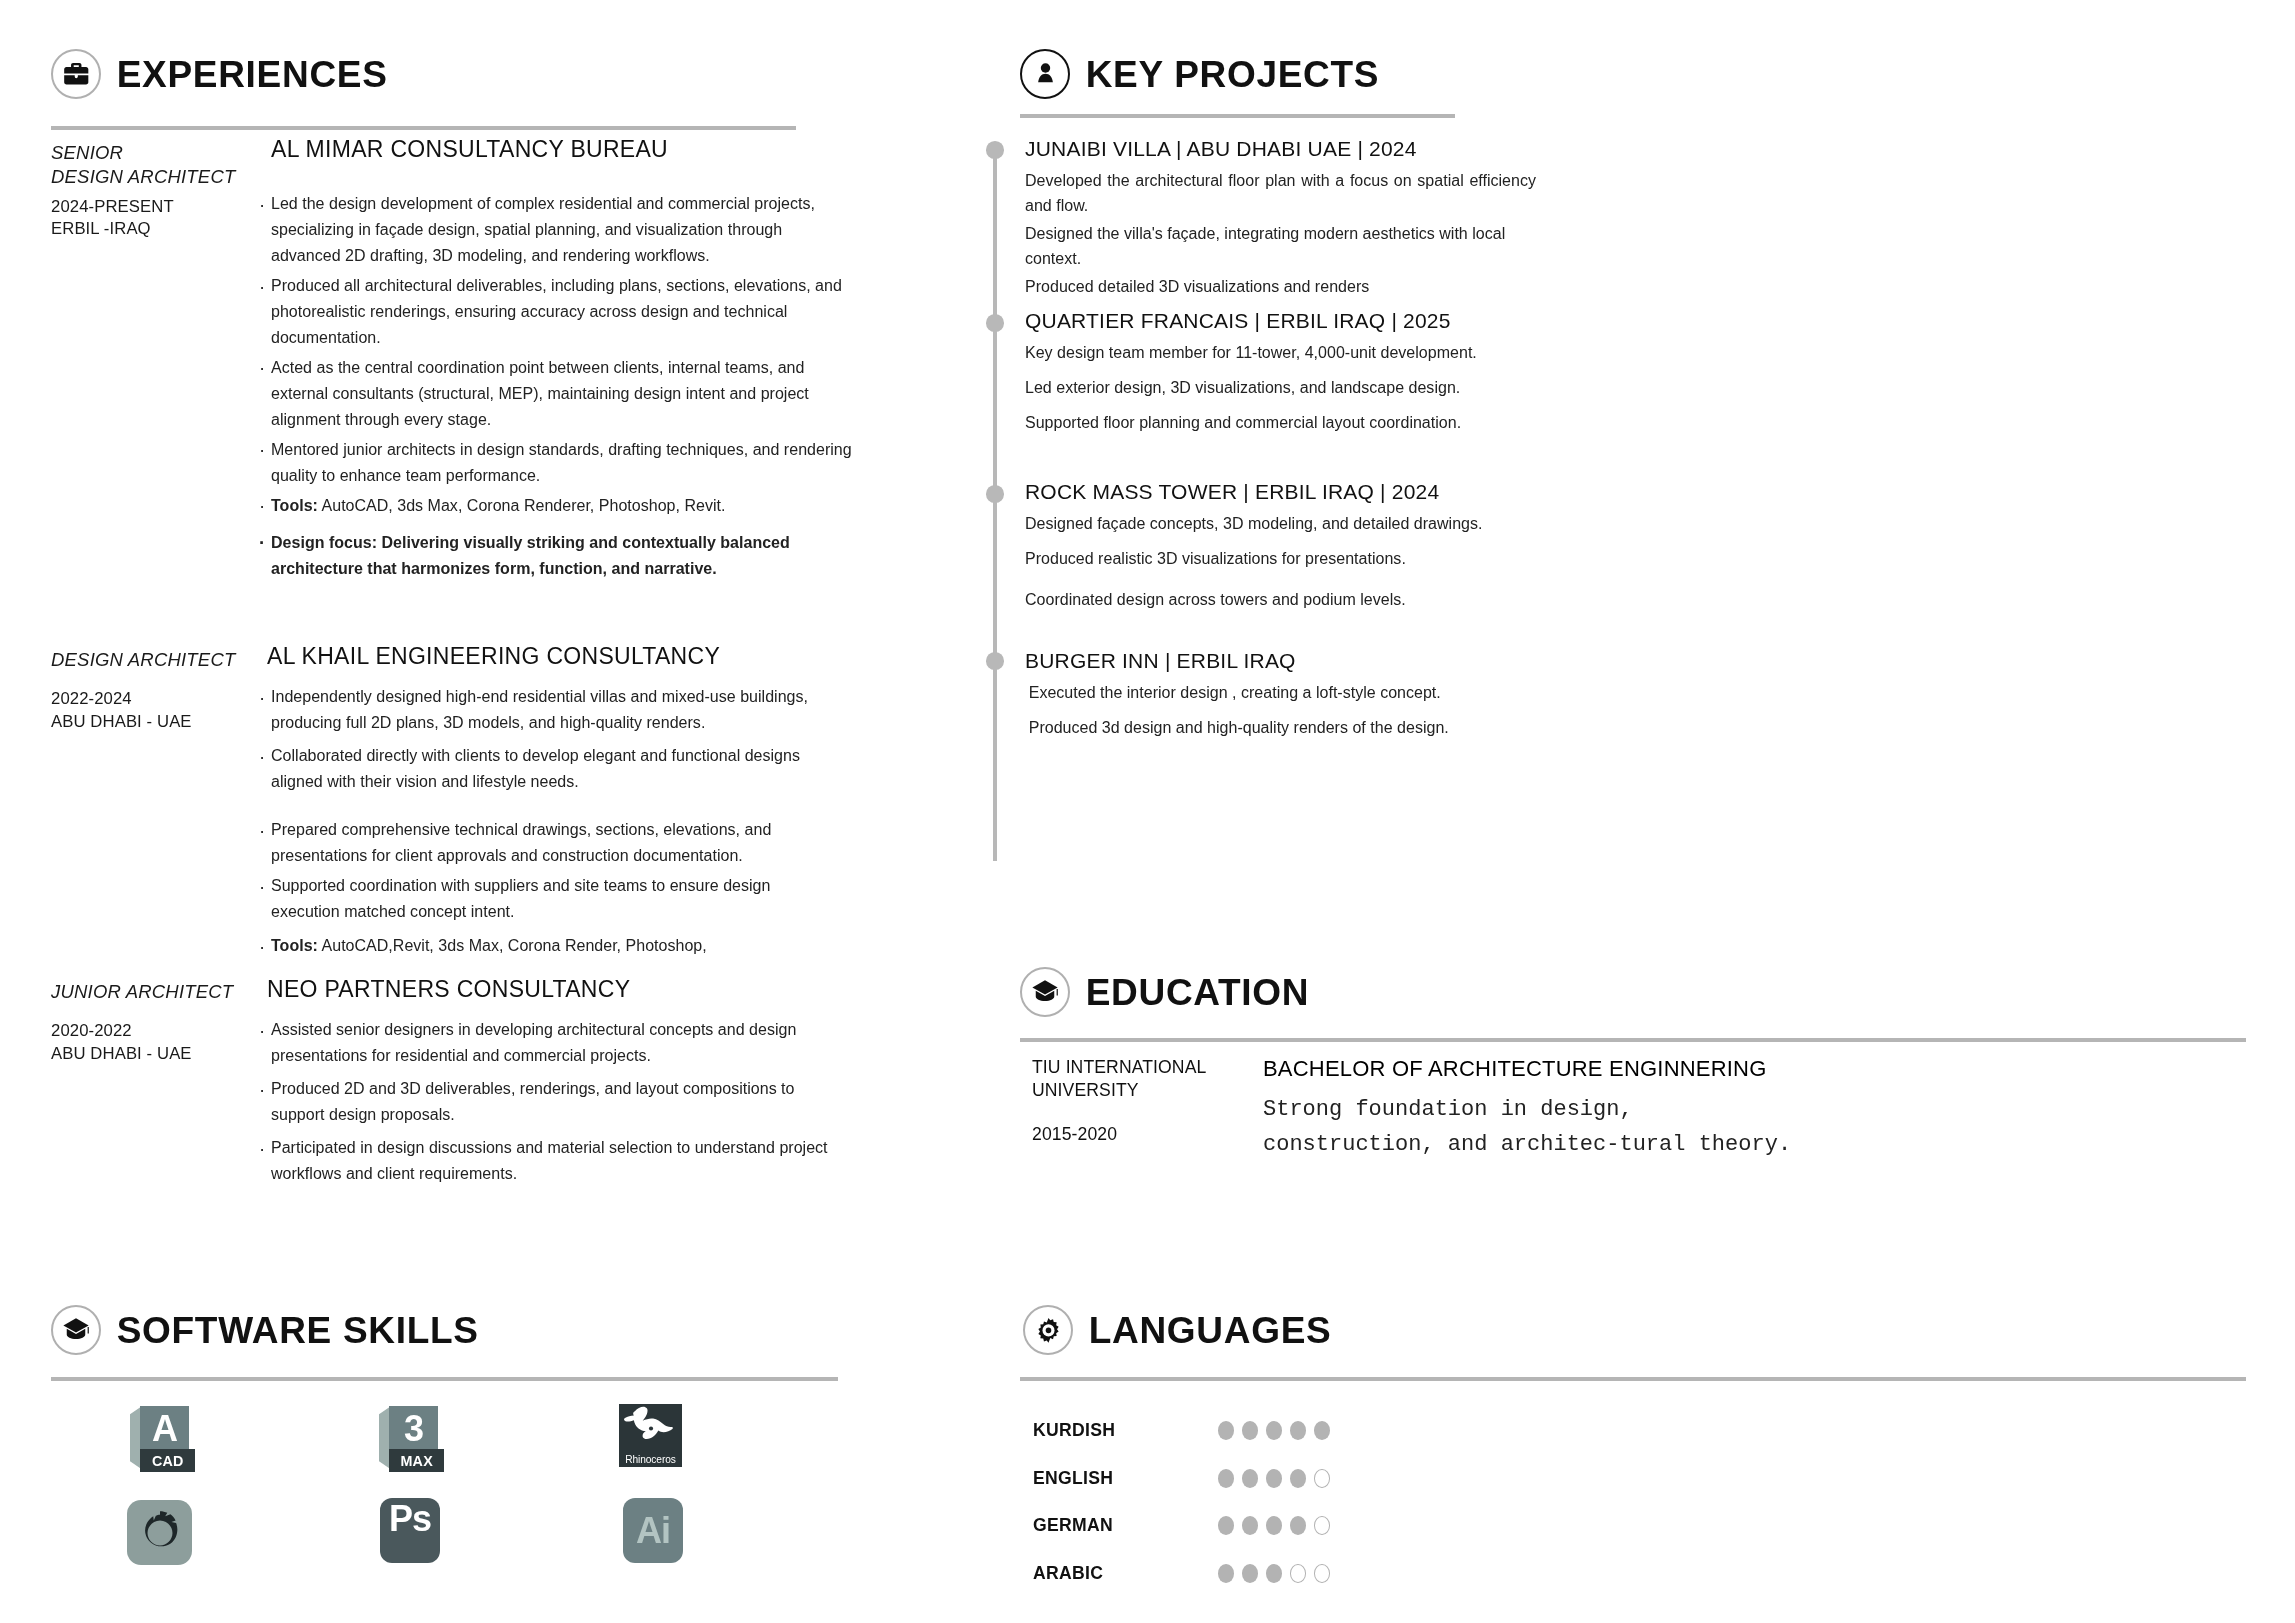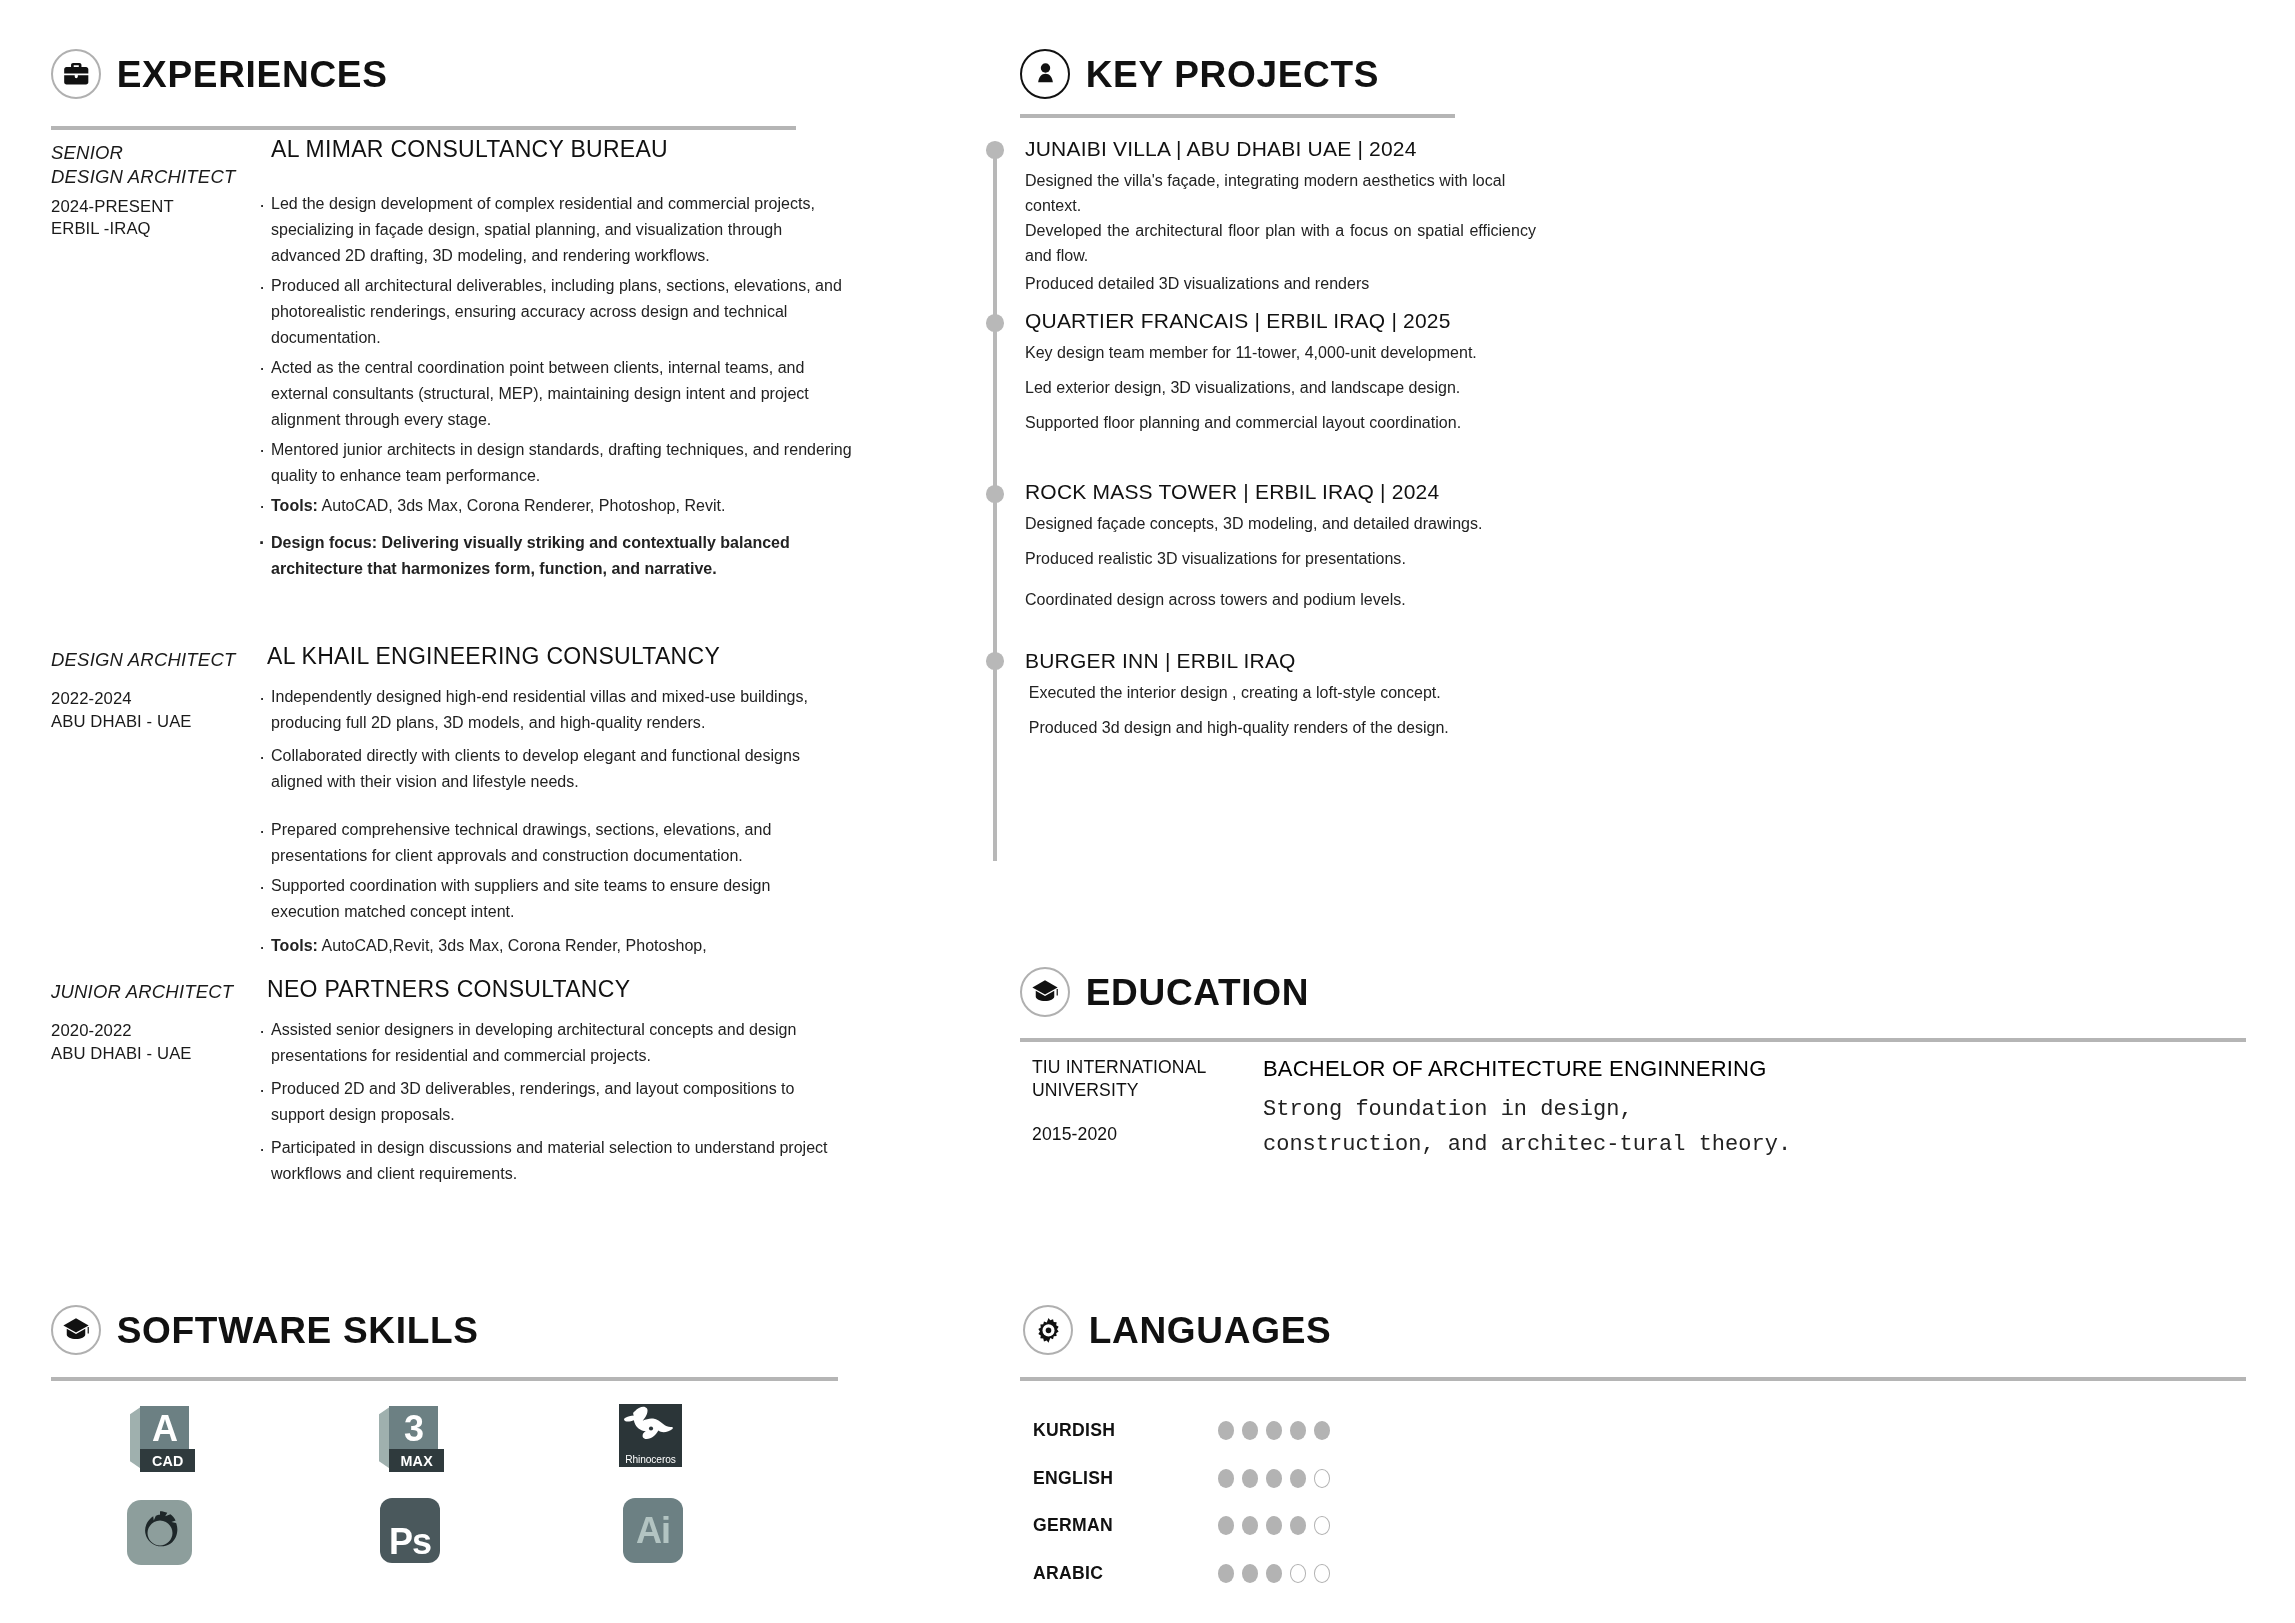--- a/index.html
+++ b/index.html
@@ -219,21 +219,21 @@
   .cr-icon {
     position: relative; width: 65px; height: 65px;
     background: #8d9e9c; border-radius: 14px;
     display: flex; align-items: center; justify-content: center;
   }
 
   
   .ps-icon {
     width: 60px; height: 65px;
     background: #4a585c; border-radius: 12px;
-    display: flex; align-items: flex-end; justify-content: center;
+    display: flex; align-items: flex-start; justify-content: center;
   }
   .ps-icon span {
     color: #ffffff; font-size: 36px; font-weight: 700; letter-spacing: -0.9px;
   }
 
   
   .ai-icon {
     width: 60px; height: 65px;
     background: #6c8083; border-radius: 12px;
     display: flex; align-items: center; justify-content: center;
@@ -326,22 +326,22 @@
     </div>
     <div class="hdr-title">KEY PROJECTS</div>
   </div>
   <div class="divider" style="left:1020px; top:114px; width:435px;"></div>
 
   <div class="timeline-line" style="left:993px; top:148px; height:713px;"></div>
 
   <div class="proj-dot" style="left:986px; top:141px;"></div>
   <div class="proj-block" style="left:1025px; top:137px;">
     <div class="proj-title">JUNAIBI VILLA | ABU DHABI UAE | 2024</div>
+    <div class="proj-line just">Developed the architectural floor plan with a focus on spatial efficiency and flow.</div>
     <div class="proj-line" style="width:518px; margin-top:2.8px;">Designed the villa's façade, integrating modern aesthetics with local context.</div>
-    <div class="proj-line just">Developed the architectural floor plan with a focus on spatial efficiency and flow.</div>
     <div class="proj-line" style="margin-top:2.8px;">Produced detailed 3D visualizations and renders</div>
   </div>
 
   <div class="proj-dot" style="left:986px; top:314px;"></div>
   <div class="proj-block" style="left:1025px; top:309px;">
     <div class="proj-title">QUARTIER FRANCAIS | ERBIL IRAQ | 2025</div>
     <div class="proj-line">Key design team member for 11-tower, 4,000-unit development.</div>
     <div class="proj-line" style="margin-top:10.2px;">Led exterior design, 3D visualizations, and landscape design.</div>
     <div class="proj-line" style="margin-top:10.2px;">Supported floor planning and commercial layout coordination.</div>
   </div>

